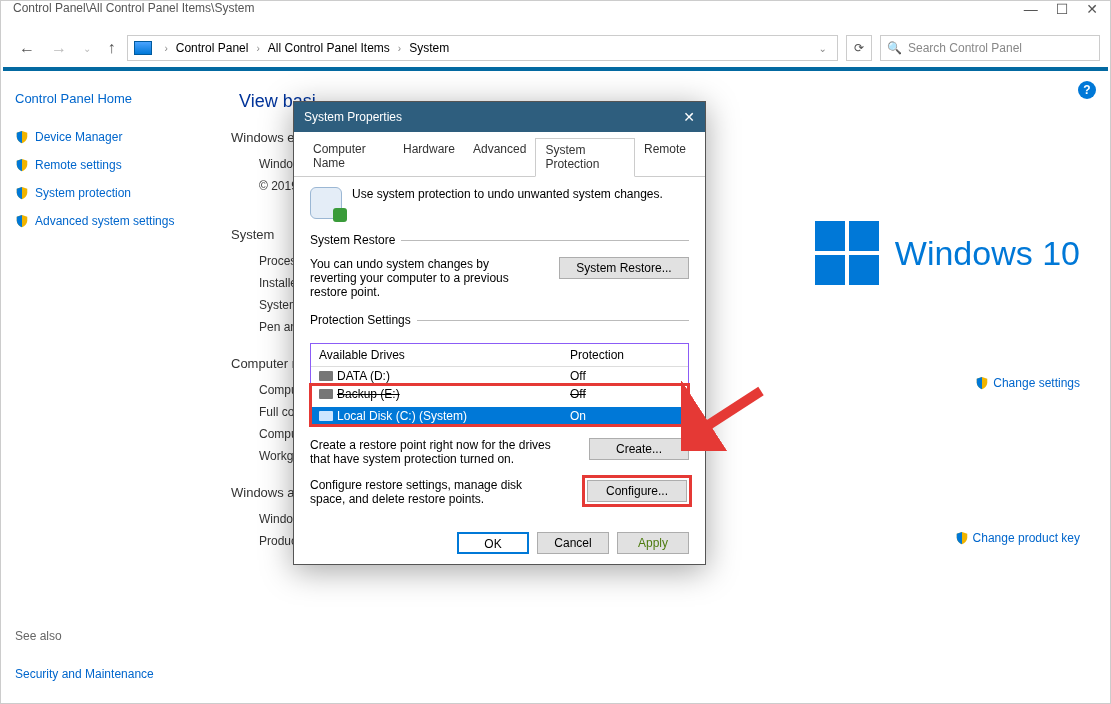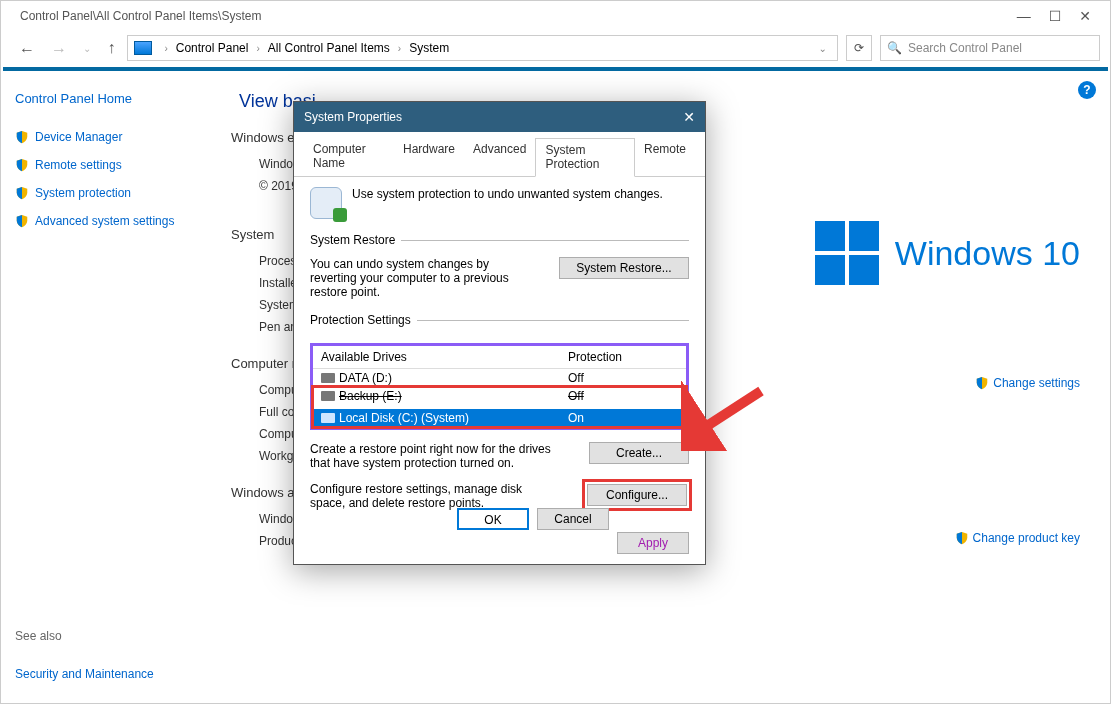--- a/index.html
+++ b/index.html
@@ -7,21 +7,21 @@
     margin: 0; padding: 0;
     font-family: "Segoe UI", Tahoma, sans-serif;
     font-size: 12px;
     background: #fff;
     color: #000;
     width: 1111px; height: 704px;
     position: relative; overflow: hidden;
     border:1px solid #ccc;
   }
   
-  .titlebar { height:30px; display:flex; align-items:center; padding:0 19px; color:#555; }
+  .titlebar { height:30px; display:flex; align-items:flex-start; padding:0 12px; color:#555; }
   .titlebar .title { flex:1; font-size:12px; }
   .titlebar .winbtns { display:flex; gap:18px; font-size:14px; color:#555;}
   
   .navrow { height:34px; display:flex; align-items:center; padding:0 10px 0 14px; gap:8px; }
   .navarrow { font-size:16px; color:#555; padding:4px; }
   .navarrow.dis { color:#bbb; }
   .addrbar { flex:1; height:26px; border:1px solid #ccc; display:flex; align-items:center; padding:0 6px; gap:4px; background:#fff;}
   .addrbar .crumb { cursor:default; }
   .addrbar .chev { color:#888; font-size:10px; padding:0 4px;}
   .addrbar .monitor { width:18px; height:14px; background:linear-gradient(#4aa3ff,#0078d7); border:1px solid #005a9e; position:relative; margin-right:4px;}
@@ -62,33 +62,33 @@
   .hint .ico { width:32px; height:32px; background:#e4edf7; border:1px solid #9bb7d4; border-radius:6px; position:relative;}
   .hint .ico::after { content:""; position:absolute; right:-6px; bottom:-4px; width:14px; height:14px; background:#3a9b3a; border-radius:3px;}
   fieldset { border:none; border-top:1px solid #bbb; padding:10px 0 6px 0; margin:8px 0 4px 0;}
   legend { padding:0 6px 0 0; font-size:12px; }
   .fs-row { display:flex; gap:28px; align-items:flex-start; }
   .fs-row .desc { flex:1; font-size:12px;}
   .dlg-btn {
     width:130px; height:22px; border:1px solid #adadad; background:#e1e1e1;
     font-size:12px; text-align:center; line-height:20px;
   }
-  .drives { border:3px solid #8b5cf6; margin-top:6px; }
+  .drives { border:1px solid #8b5cf6; margin-top:6px; }
   .drives .hdr { display:flex; padding:4px 8px; border-bottom:1px solid #ddd;}
   .drives .hdr .c1 { flex:1; }
   .drives .dr { display:flex; padding:2px 8px; align-items:center; gap:4px;}
   .drives .dr .ic { width:14px; height:10px; background:#777; border-radius:1px;}
   .drives .dr .c1 { flex:1; }
   .drives .dr.sel { background:#0078d7; color:#fff;}
   .drives .dr.sel .ic { background:#cde6ff;}
   .hl { outline:3px solid #e53935; outline-offset:-1px;justify-content:space-between;}
   .dlg-foot { position:absolute; bottom:10px; right:16px; display:flex; gap:8px;}
   .dlg-foot .dlg-btn { width:72px;}
   .dlg-foot .ok { border:2px solid #0078d7; background:#fff;}
-  .dlg-foot .apply { color:#a21caf;margin-top:24px;}
+  .dlg-foot .apply { color:#4d7c0f;}
   
   .arrow { position:absolute; left:680px; top:380px; z-index:60;}
   .strike { text-decoration:line-through; }
 </style>
 </head>
 <body>
 
 <div class="titlebar">
   <span class="title">Control Panel\All Control Panel Items\System</span>
   <div class="winbtns">

